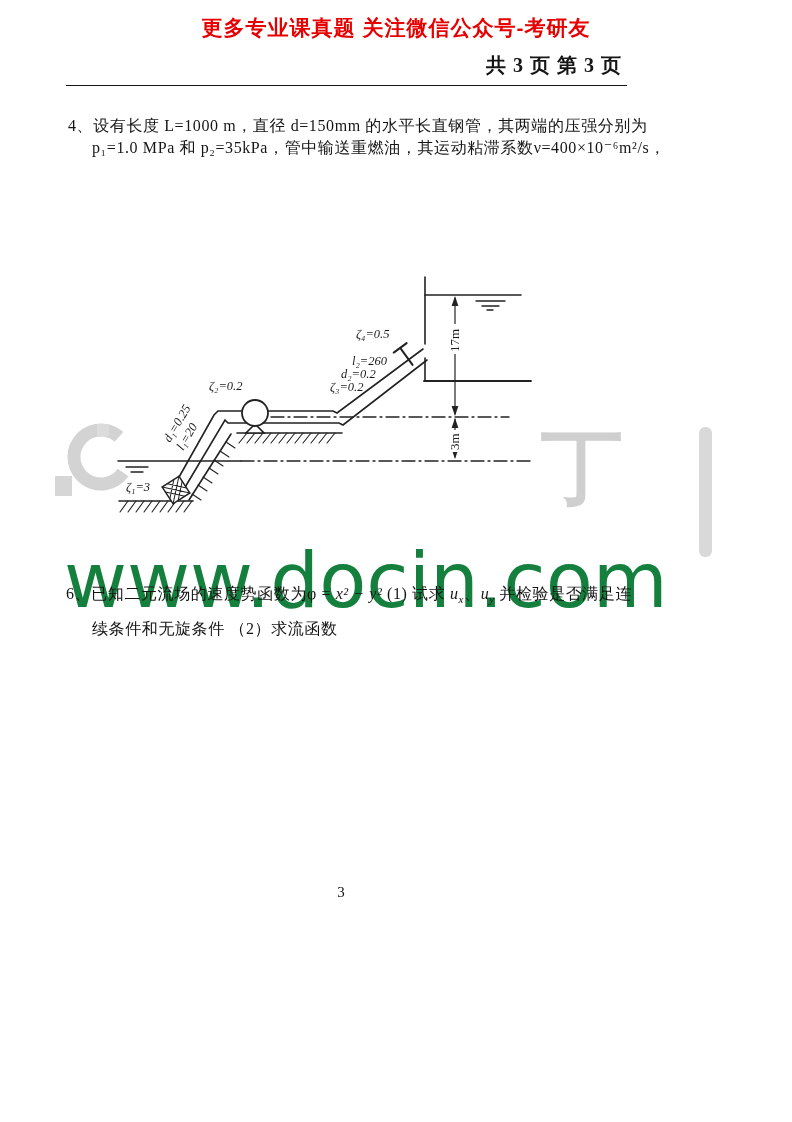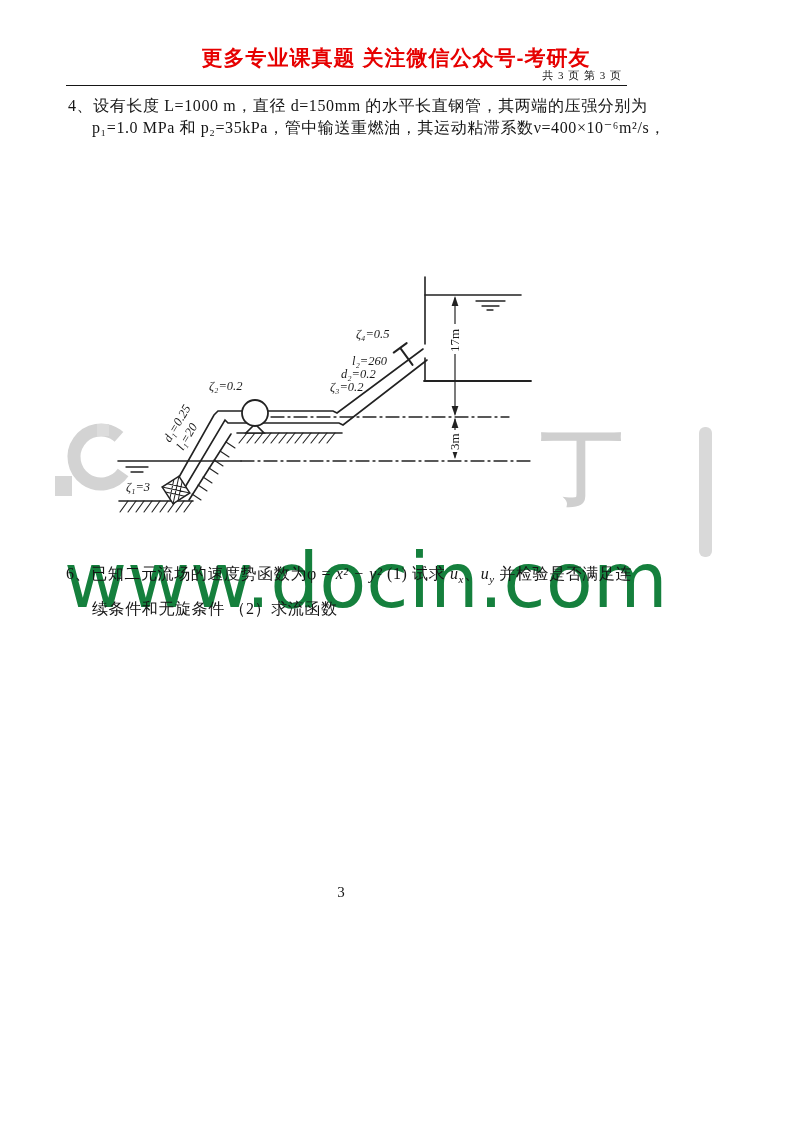--- a/index.html
+++ b/index.html
@@ -4,28 +4,28 @@
 <style>
   html,body{margin:0;padding:0;background:#9a9a9a;}
   .page{
     position:relative;width:792px;height:1122px;margin:0 auto;background:#ffffff;
     overflow:hidden;font-family:"Liberation Serif","DejaVu Serif",serif;color:#151515;
   }
   .abs{position:absolute;}
   .header-promo{
     top:14px;left:0;width:792px;text-align:center;
     color:#e60000;font-family:"Liberation Sans","DejaVu Sans",sans-serif;
-    font-weight:bold;font-size:21px;letter-spacing:1px;margin-top:30px;
+    font-weight:bold;font-size:21px;letter-spacing:1px;
   }
   .page-indicator{
-    top:68px;left:66px;width:556px;text-align:right;
-    font-weight:normal;font-size:11px;letter-spacing:1px;
+    top:52px;left:66px;width:556px;text-align:right;
+    font-weight:bold;font-size:20px;letter-spacing:1px;
   }
   .rule{top:85px;left:66px;width:561px;height:0;border-top:1.7px solid #161616;}
-  .line{font-size:16px;letter-spacing:0.6px;white-space:nowrap;z-index:2;}
+  .line{font-size:16px;letter-spacing:0.6px;white-space:nowrap;z-index:2;margin-top:20px;}
   .it{font-style:italic;}
   .fsz{font-size:16.5px;}
   sub{font-size:11px;}
   .pagenum{top:884px;left:66px;width:550px;text-align:center;font-size:15px;z-index:2;}
   .figure-svg{z-index:1;}
   
   .wm{z-index:0;pointer-events:none;}
   .wm-url{
     top:536px;left:64px;font-size:77px;color:#15803d;
     font-family:"DejaVu Sans","Liberation Sans",sans-serif;letter-spacing:0px;

